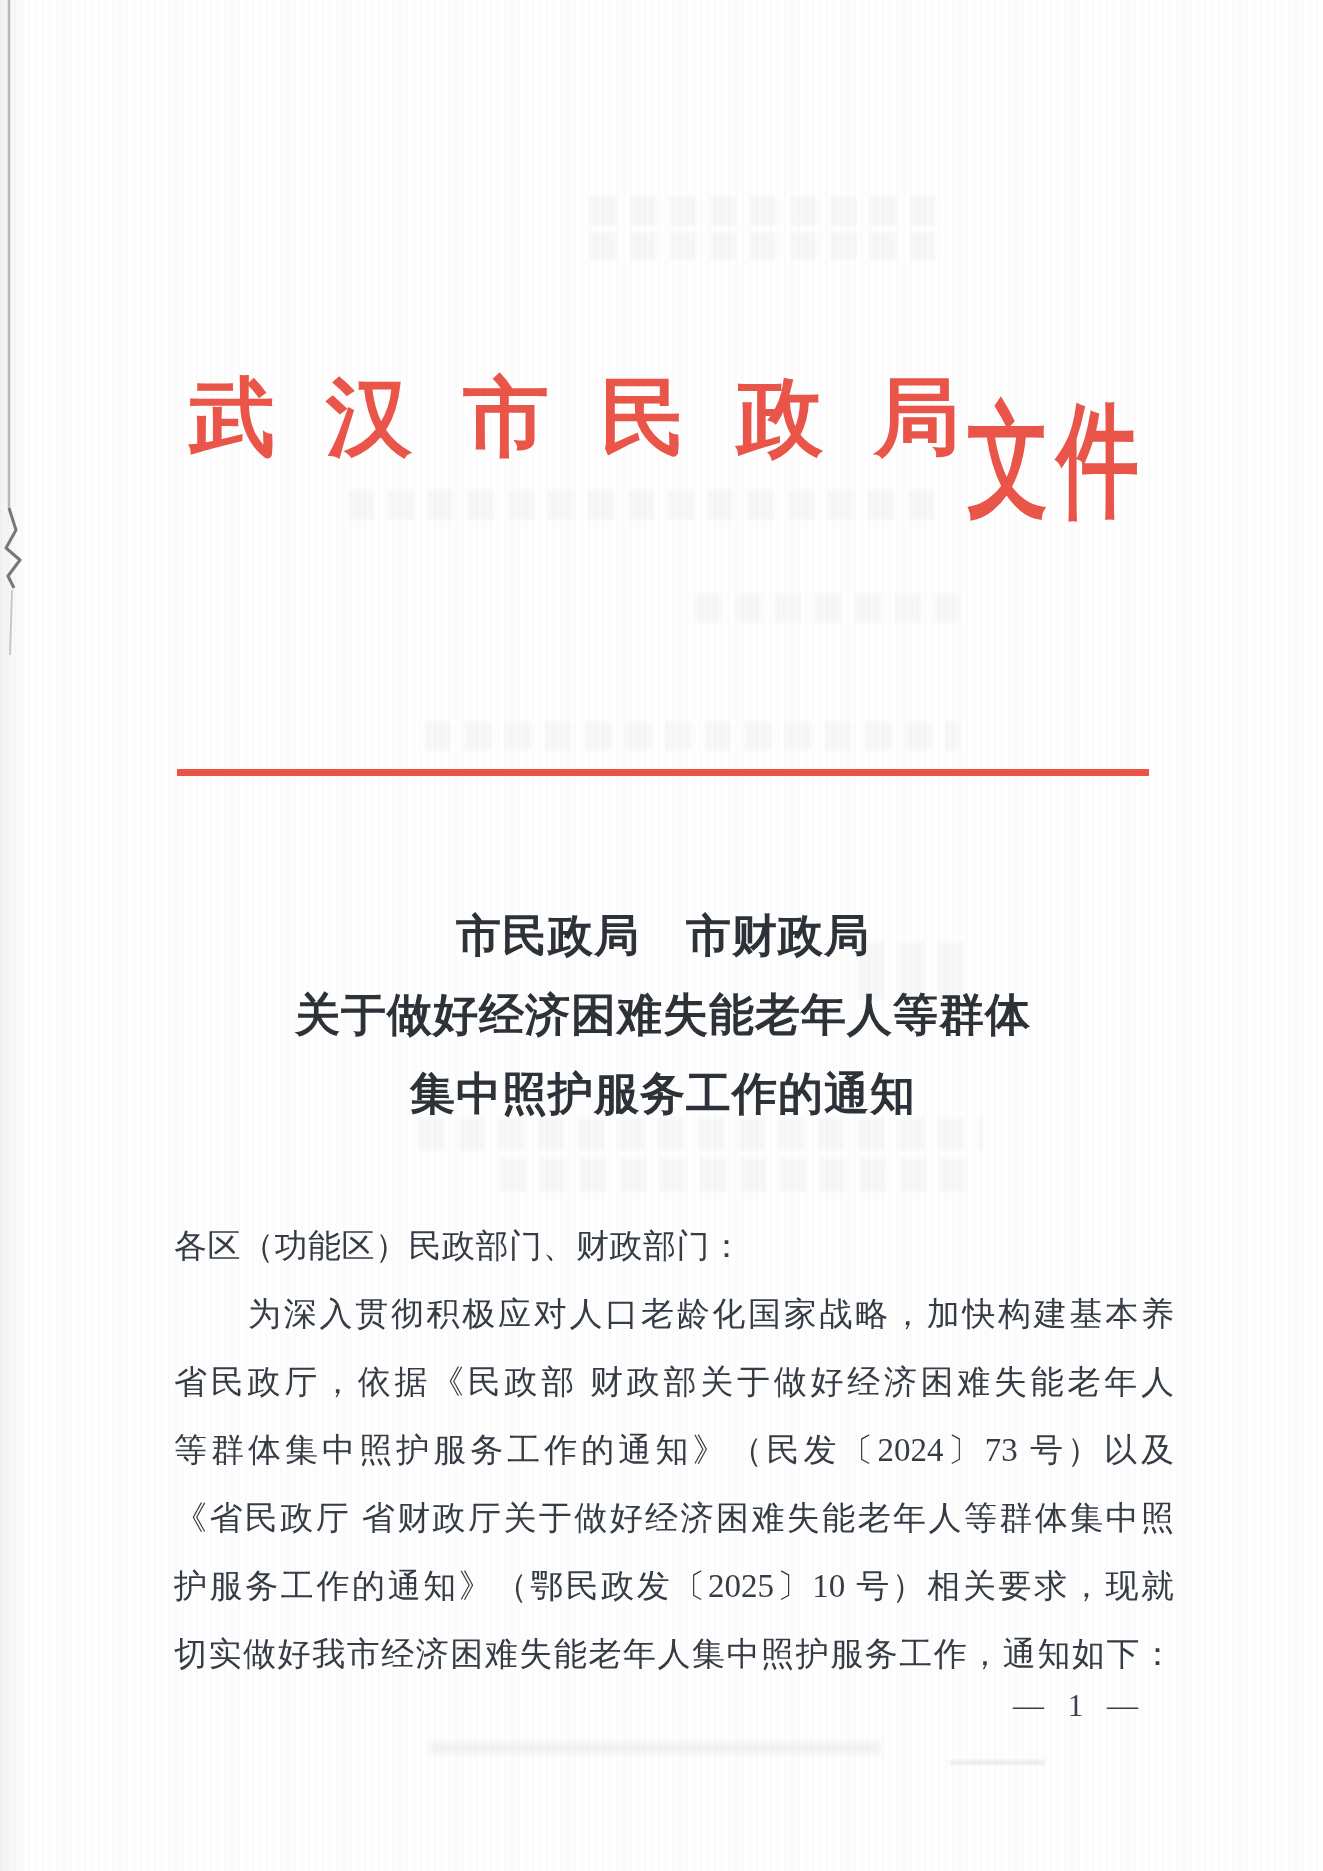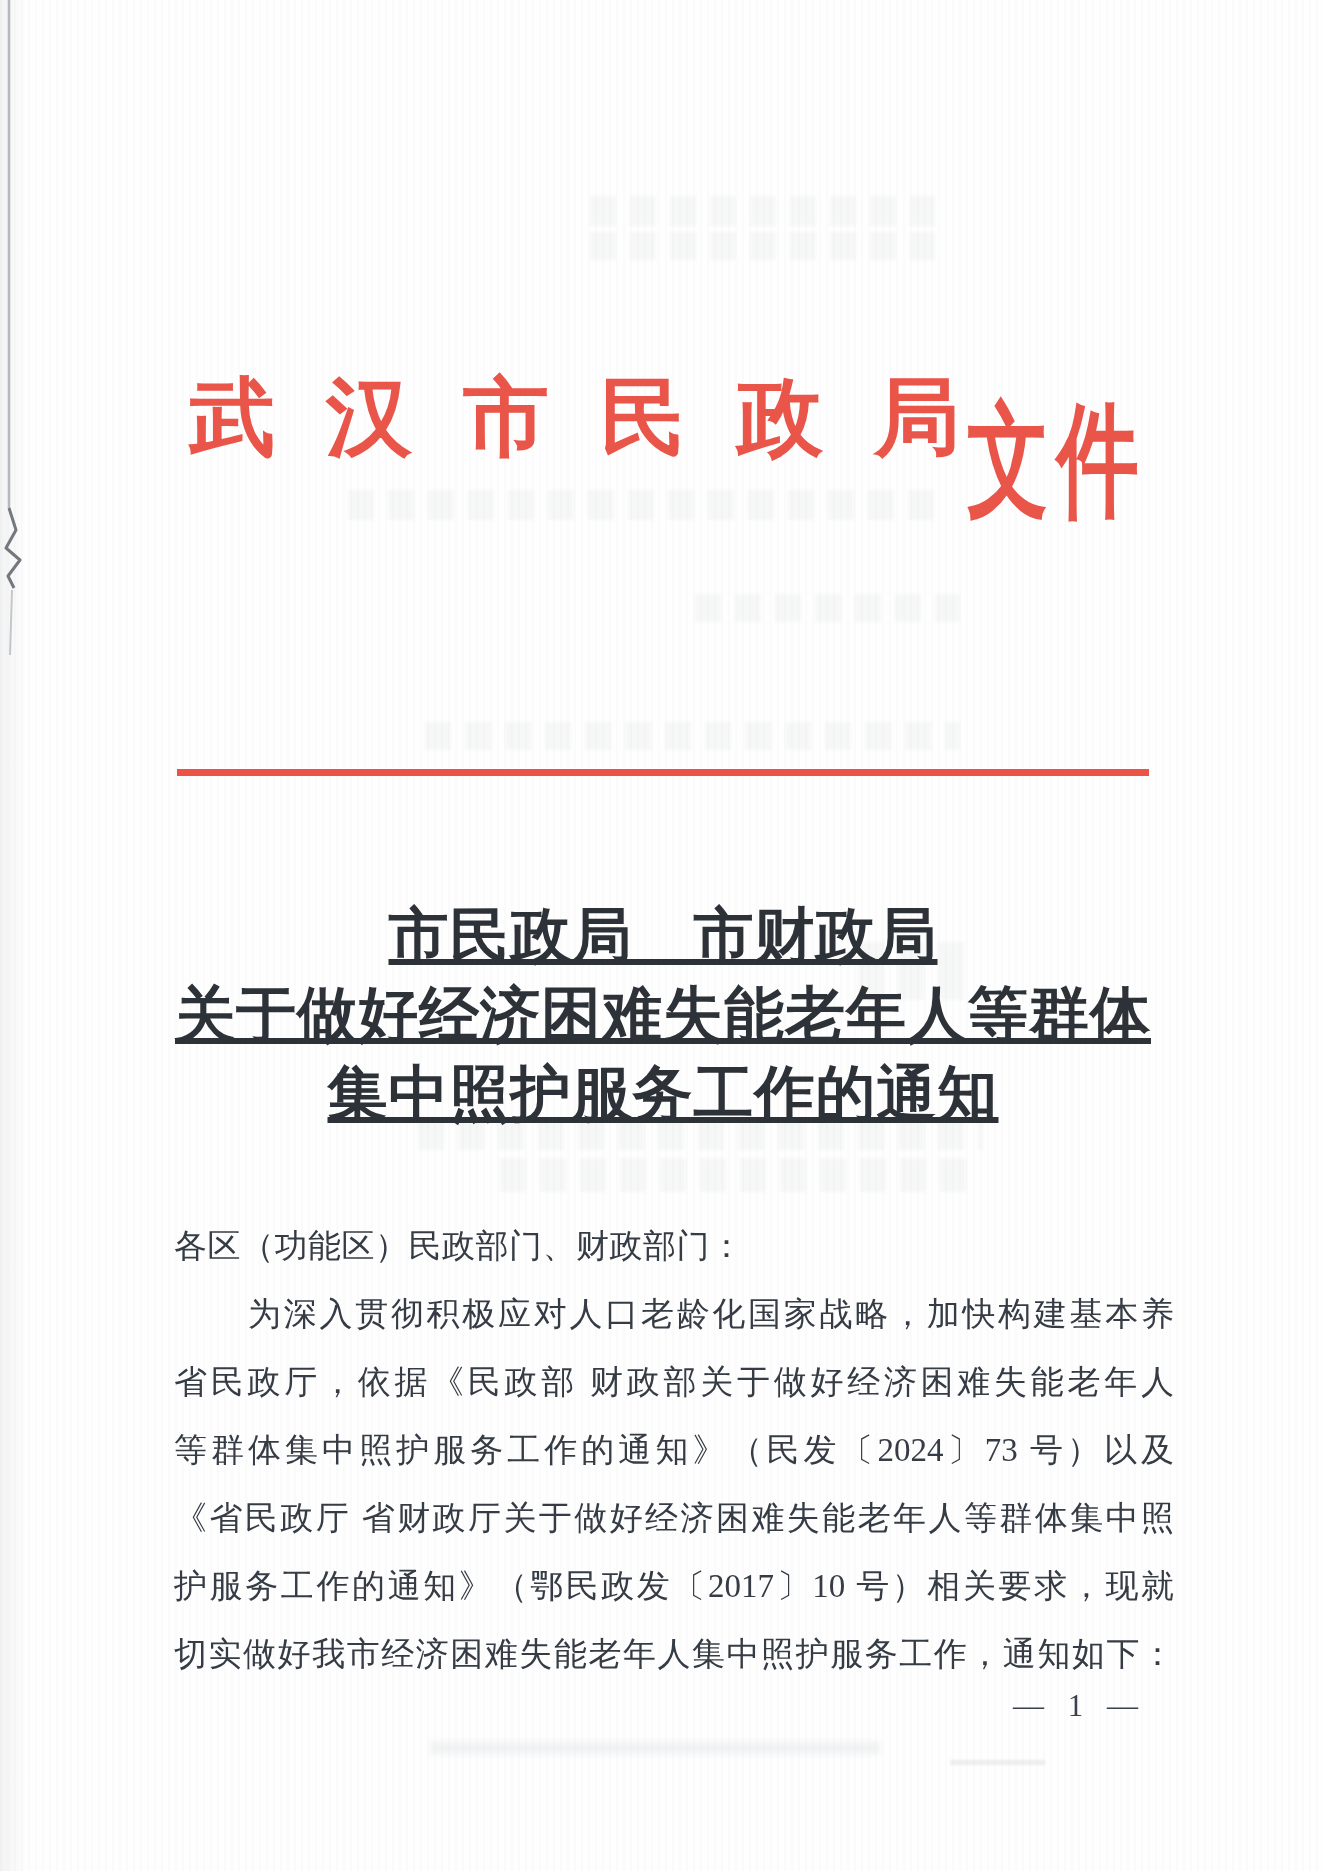--- a/index.html
+++ b/index.html
@@ -40,21 +40,21 @@
     font-size:36px;line-height:44px;letter-spacing:4px;white-space:nowrap;
   }
   .red-rule{
     position:absolute;left:177px;top:769px;width:972px;height:7px;
     background:#ec5347;
   }
   .title-block{
     position:absolute;left:163px;top:908px;width:1000px;
     text-align:center;color:#2d3238;font-weight:bold;
   }
-  .title-line{font-size:60px;line-height:56px;letter-spacing:1px;margin:0 0 23px 0;white-space:nowrap;text-decoration:underline;}
+  .title-line{font-size:45px;line-height:56px;letter-spacing:1px;margin:0 0 23px 0;white-space:nowrap;}
   .title-line:last-child{margin-bottom:6px;}
   .doc-body{
     position:absolute;left:174px;top:1212px;width:1000px;
     color:#363c45;font-size:33px;line-height:68px;
   }
   .doc-body p{margin:0;white-space:nowrap;}
   .salutation{text-align:left;letter-spacing:0.5px;}
   .para{text-align:justify;text-align-last:justify;}
   .indent{padding-left:74px;}
   .page-num{
@@ -119,21 +119,21 @@
     <div class="title-line">关于做好经济困难失能老年人等群体</div>
     <div class="title-line">集中照护服务工作的通知</div>
   </section>
 
   <main class="doc-body">
     <p class="salutation">各区（功能区）民政部门、财政部门：</p>
     <p class="para indent">为深入贯彻积极应对人口老龄化国家战略，加快构建基本养</p>
     <p class="para">省民政厅，依据《民政部 财政部关于做好经济困难失能老年人</p>
     <p class="para">等群体集中照护服务工作的通知》（民发〔2024〕73 号）以及</p>
     <p class="para">《省民政厅 省财政厅关于做好经济困难失能老年人等群体集中照</p>
-    <p class="para">护服务工作的通知》（鄂民政发〔2017〕10 号）相关要求，现就</p>
+    <p class="para">护服务工作的通知》（鄂民政发〔2025〕10 号）相关要求，现就</p>
     <p class="para">切实做好我市经济困难失能老年人集中照护服务工作，通知如下：</p>
   </main>
 
   <footer>
     <span class="page-num">— 1 —</span>
   </footer>
 
 </div>
 
 </body></html>

